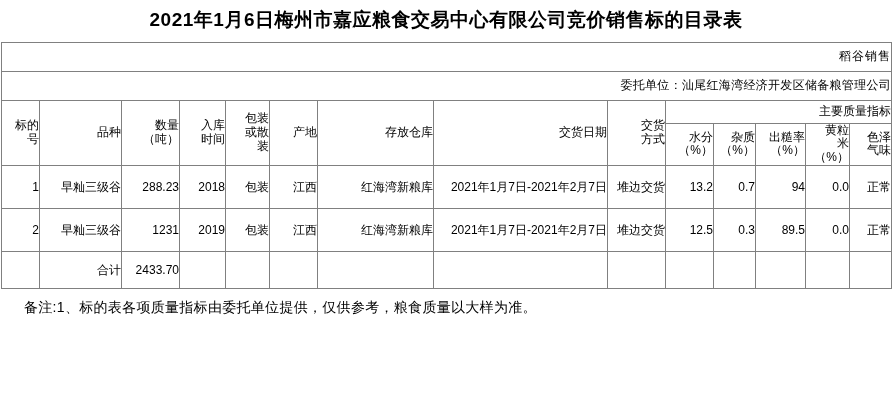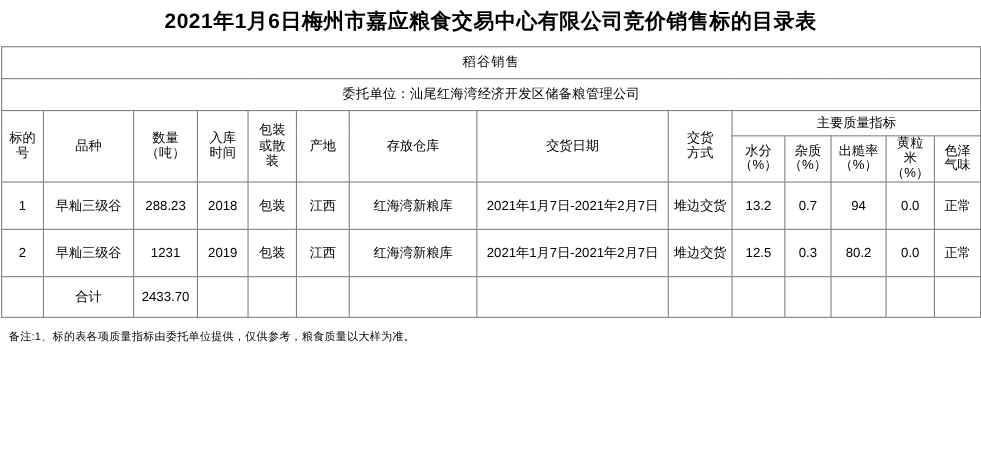--- a/index.html
+++ b/index.html
@@ -31,21 +31,21 @@
   table.main {
     border-collapse: collapse;
     width: 890px;
     margin: 0 1px;
     table-layout: fixed;
   }
   table.main td, table.main th {
     border: 1px solid #808080;
     font-size: 12px;
     font-weight: normal;
-    text-align: center;
+    text-align: right;
     vertical-align: middle;
     padding: 0;
     line-height: 1.25;
   }
   .subtitle-cell {
     font-size: 15px;
     font-weight: bold;
     height: 28px;
     letter-spacing: 1px;
   }
@@ -69,22 +69,22 @@
   }
   .data-row td {
     height: 42px;
     font-size: 12.5px;
   }
   .total-row td {
     height: 36px;
     font-size: 12.5px;
   }
   .remark {
-    font-size: 10px;
-    padding: 10px 0 0 8px;
+    font-size: 14px;
+    padding: 10px 0 0 24px;
     letter-spacing: 0.3px;
   }
   .two-line {
     line-height: 1.15;
   }
 </style>
 </head>
 <body>
 
 <div class="page">
@@ -209,21 +209,21 @@
         <td>早籼三级谷</td>
         <td>1231</td>
         <td>2019</td>
         <td>包装</td>
         <td>江西</td>
         <td>红海湾新粮库</td>
         <td>2021年1月7日-2021年2月7日</td>
         <td>堆边交货</td>
         <td>12.5</td>
         <td>0.3</td>
-        <td>80.2</td>
+        <td>89.5</td>
         <td>0.0</td>
         <td>正常</td>
       </tr>
 
       <tr class="total-row">
         <td></td>
         <td>合计</td>
         <td>2433.70</td>
         <td></td>
         <td></td>

